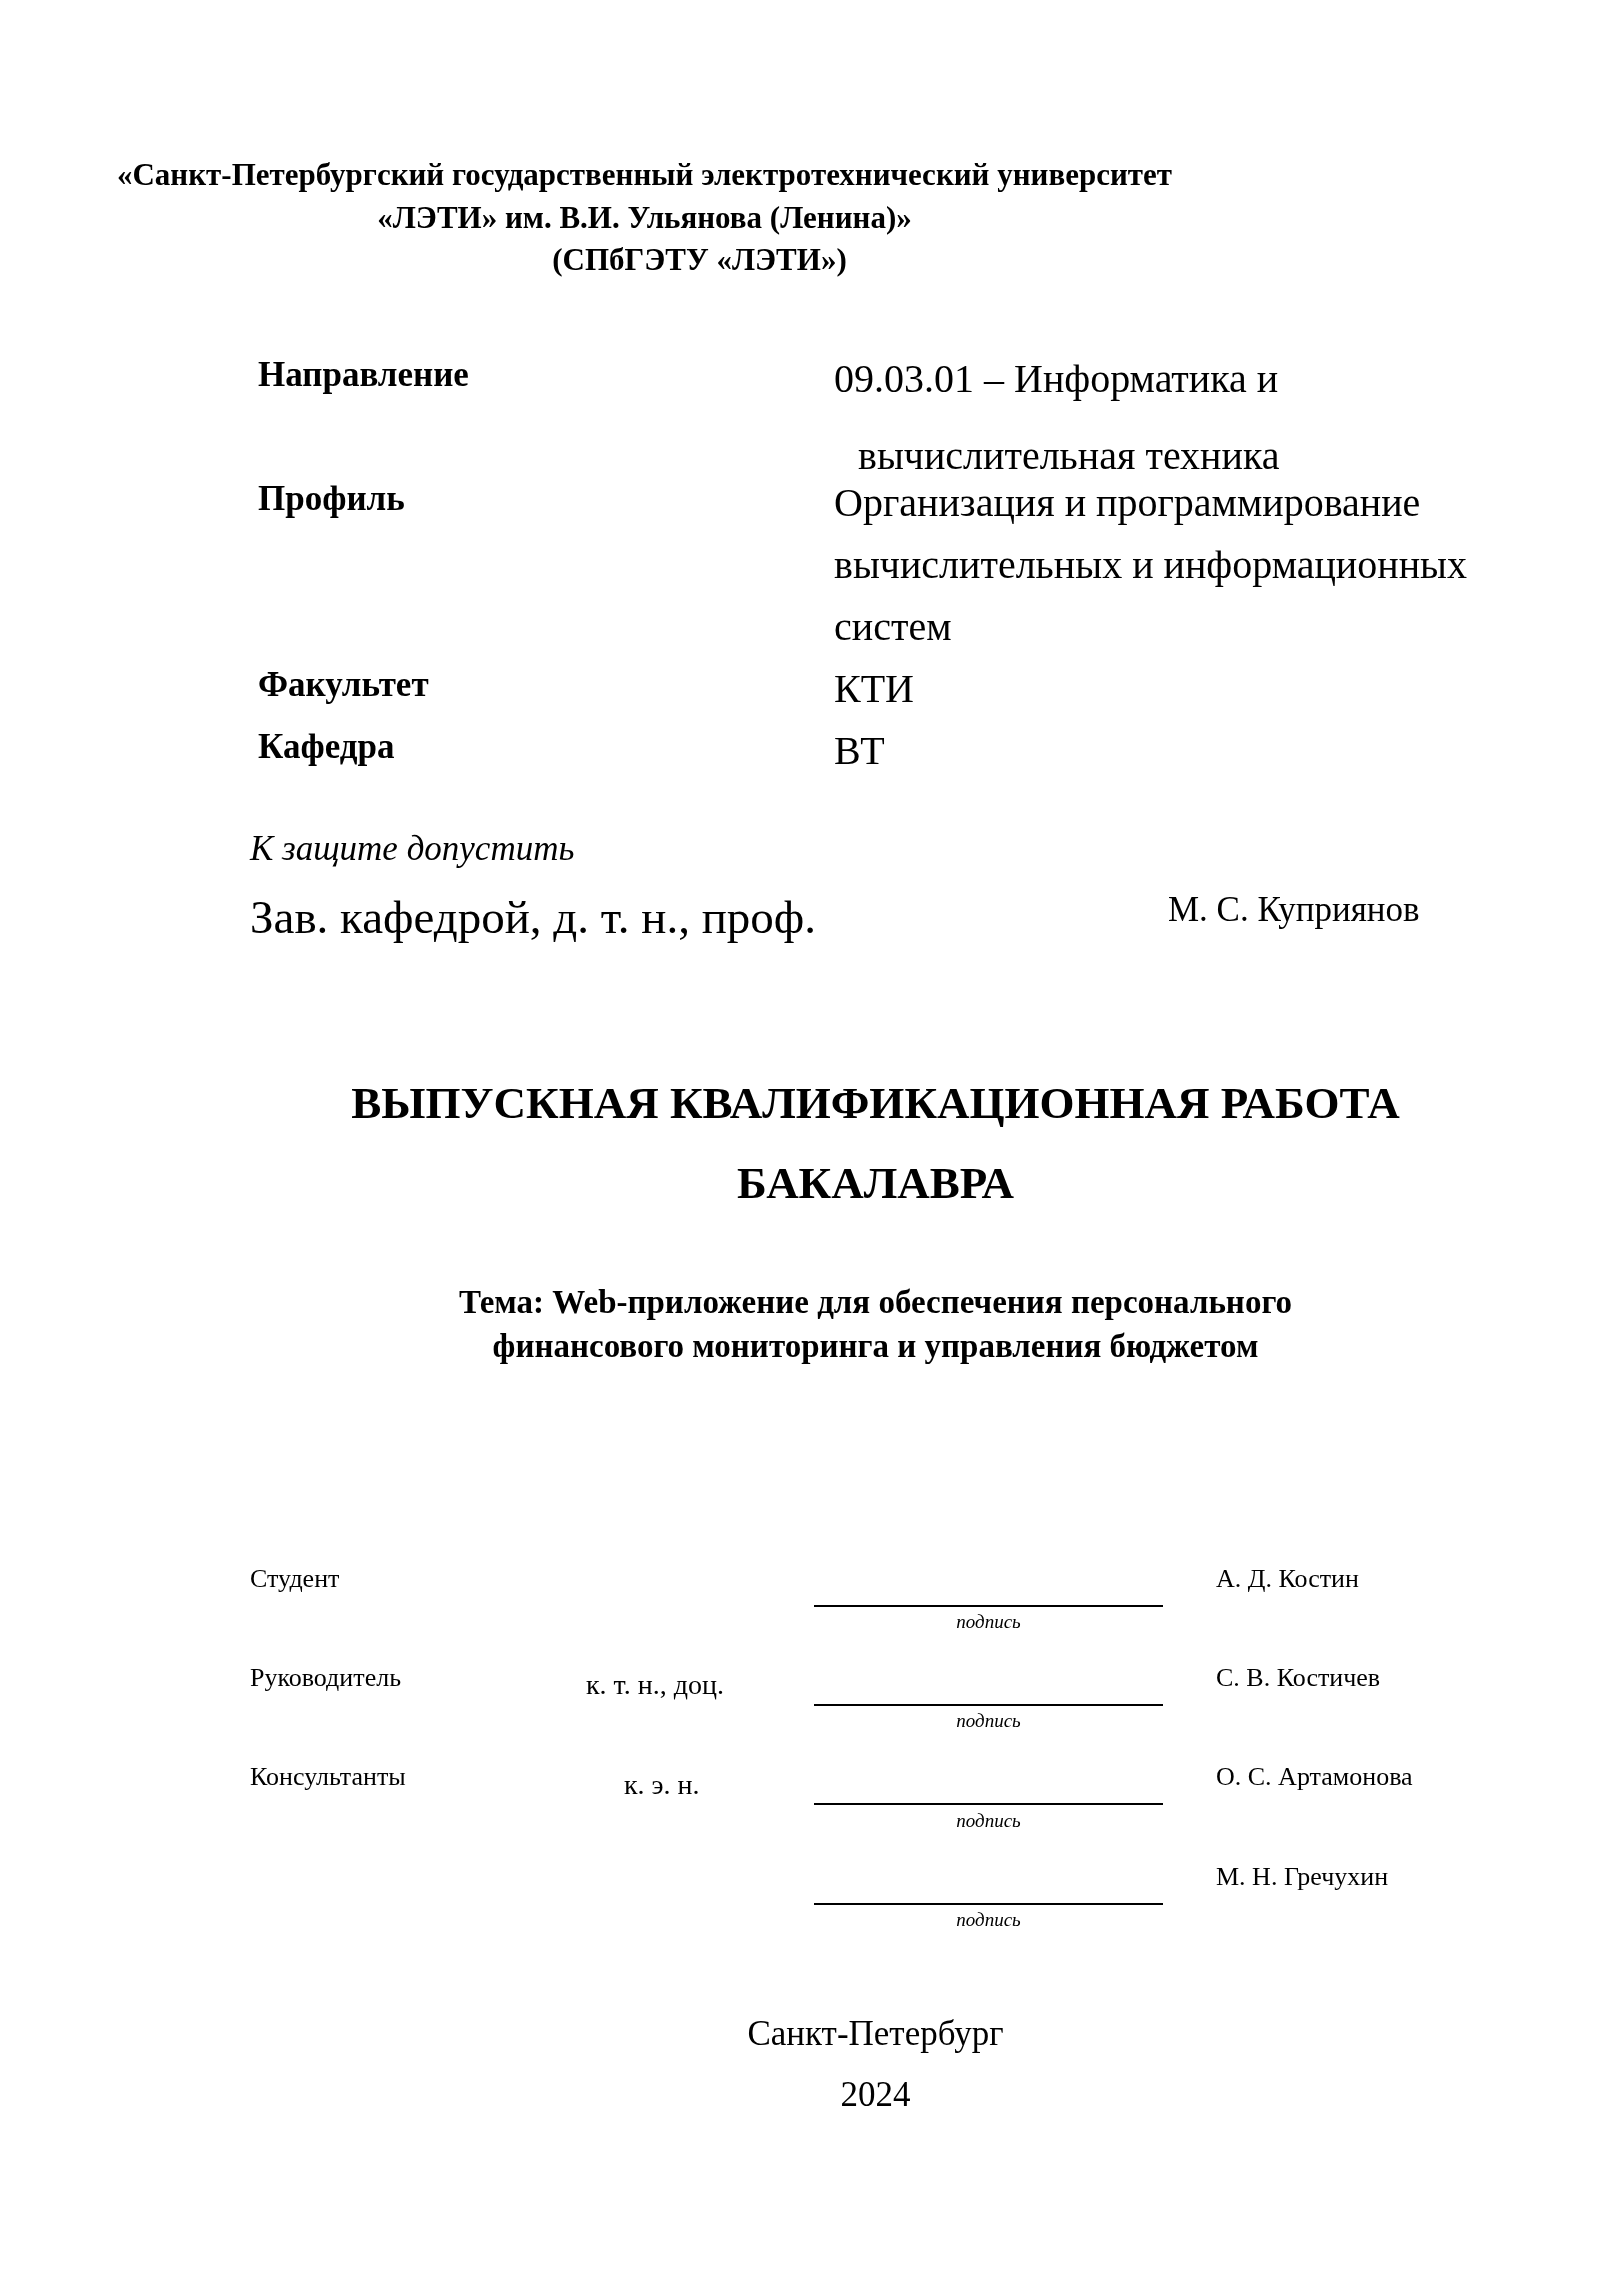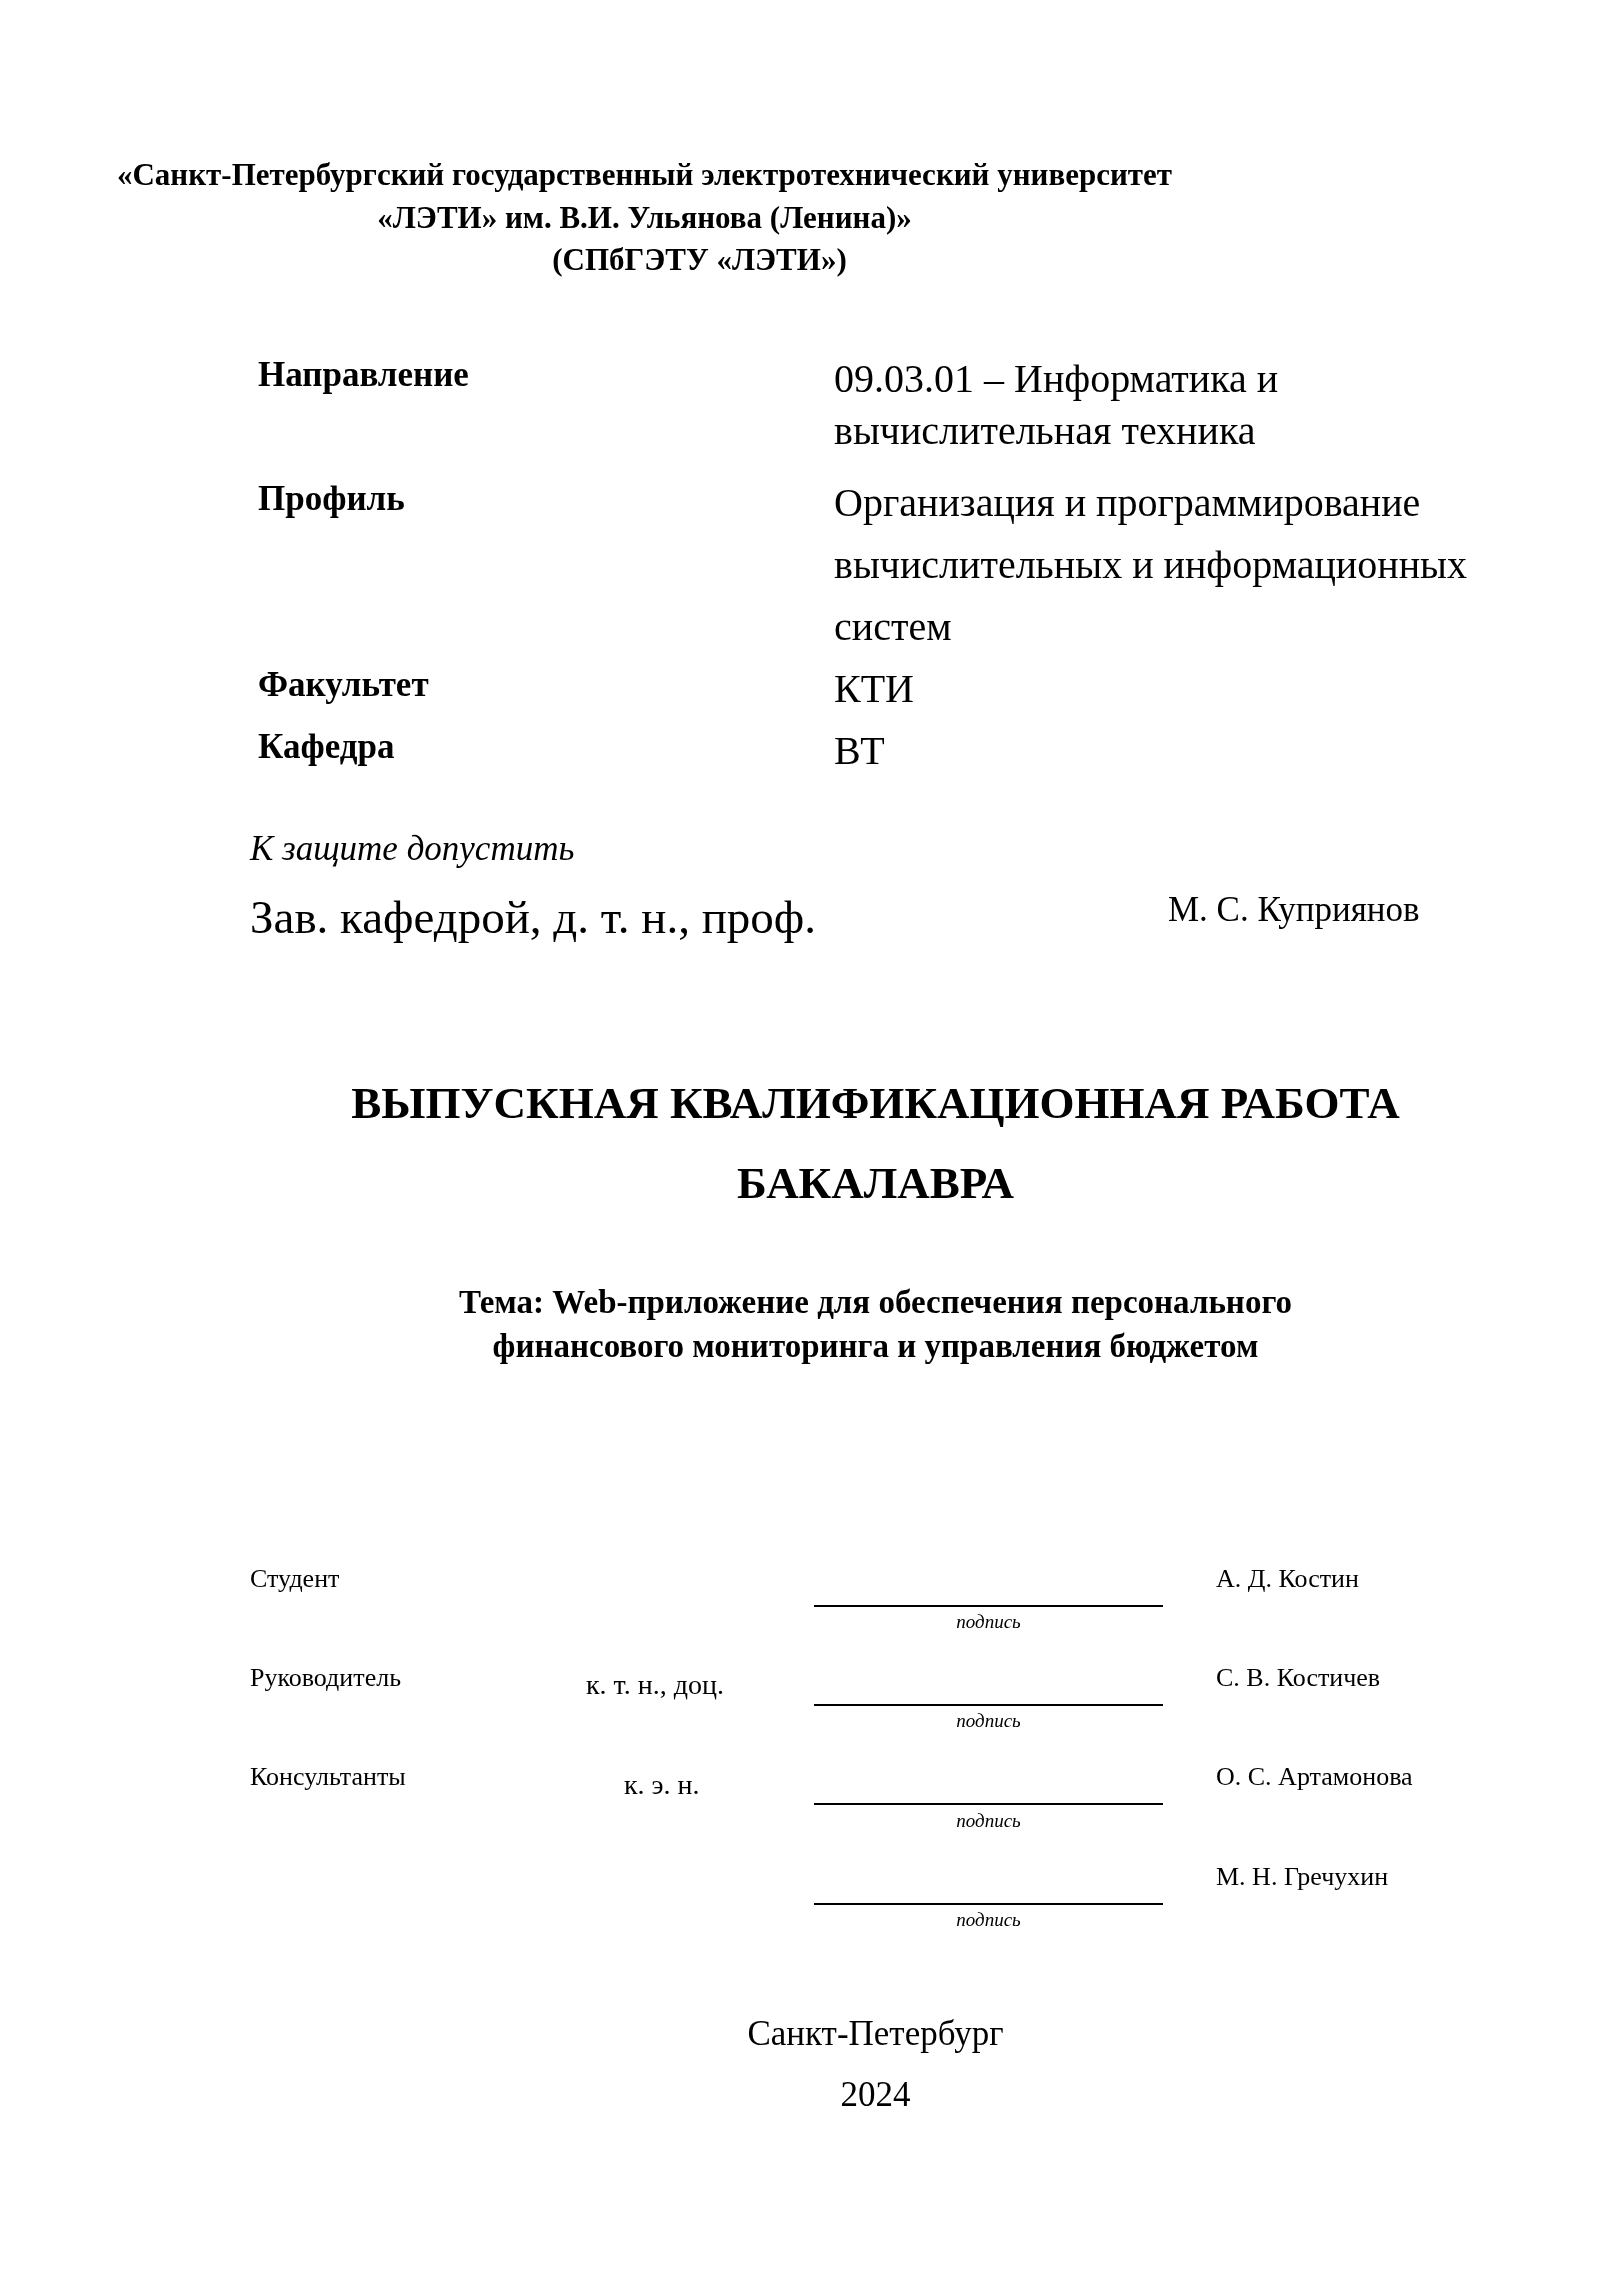--- a/index.html
+++ b/index.html
@@ -21,21 +21,21 @@
 
 <div>
   <div class="abs hdr" style="top:155px;">«Санкт-Петербургский государственный электротехнический университет</div>
   <div class="abs hdr" style="top:198px;">«ЛЭТИ» им. В.И. Ульянова (Ленина)»</div>
   <div class="abs hdr" style="top:240px; left:55px;">(СПбГЭТУ «ЛЭТИ»)</div>
 </div>
 
 <div>
   <div class="abs lbl" style="top:355px;">Направление</div>
   <div class="abs val" style="top:355px;">09.03.01 – Информатика и</div>
-  <div class="abs val" style="top:407px;">вычислительная техника</div>
+  <div class="abs val" style="top:432px;margin-left:24px;">вычислительная техника</div>
 
   <div class="abs lbl" style="top:479px;">Профиль</div>
   <div class="abs val" style="top:479px;">Организация и программирование</div>
   <div class="abs val" style="top:541px;">вычислительных и информационных</div>
   <div class="abs val" style="top:603px;">систем</div>
 
   <div class="abs lbl" style="top:665px;">Факультет</div>
   <div class="abs val" style="top:665px;">КТИ</div>
 
   <div class="abs lbl" style="top:727px;">Кафедра</div>

